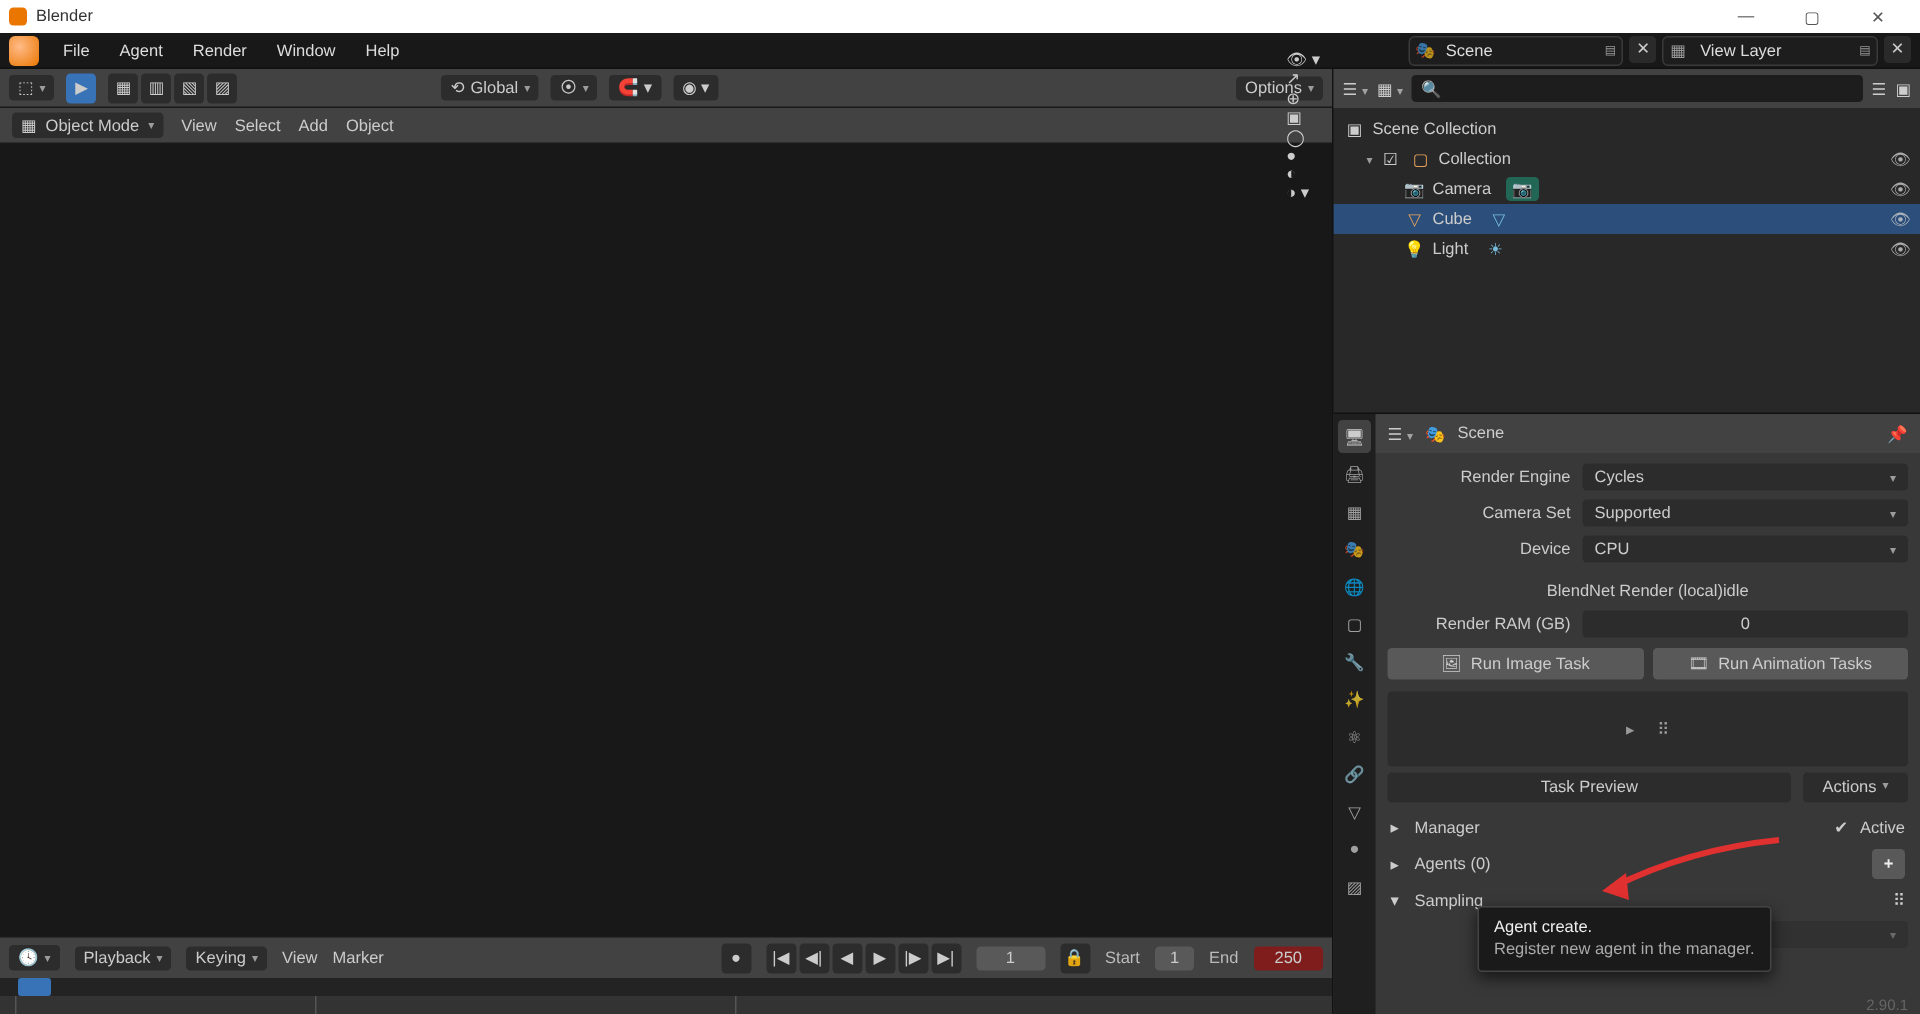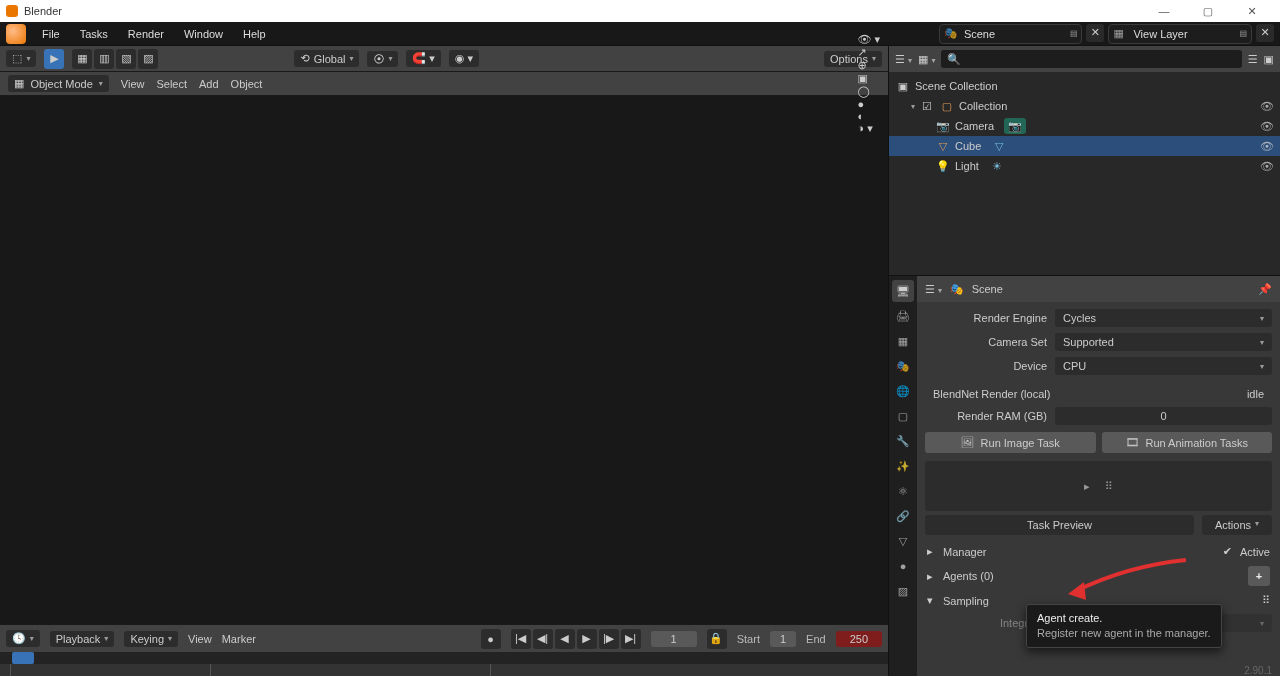--- a/index.html
+++ b/index.html
@@ -105,21 +105,21 @@
   </div>
   <div class="t-spacer"></div>
   <div class="t-btn">—</div>
   <div class="t-btn">▢</div>
   <div class="t-btn">✕</div>
 </div>
 
 <div class="menubar">
   <div class="m-logo"></div>
   <div class="m-item">File</div>
-  <div class="m-item">Tasks</div>
+  <div class="m-item">Agent</div>
   <div class="m-item">Render</div>
   <div class="m-item">Window</div>
   <div class="m-item">Help</div>
   <div class="scene-ctl">
     <div class="scn">
       <span class="ic">🎭</span>
       <input value="Scene" style="">
       <span class="car">▤</span>
     </div>
     <div class="xbtn">✕</div>
@@ -311,21 +311,21 @@
               </div>
           </div>
           <div class="prow">
             <div class="lab">Device</div>
             <div class="val">
                 <span>CPU</span>
                 <span class="car">▾</span>
               </div>
           </div>
 
-          <div class="section" style="display:flex;justify-content:space-between;padding:10px 16px 4px">
+          <div class="section" style="display:flex;justify-content:center;padding:10px 16px 4px">
             <span>BlendNet Render (local)</span>
             <span>idle</span>
           </div>
           <div class="prow">
             <div class="lab">Render RAM (GB)</div>
             <div class="val" style="justify-content:center">
                 <span>0</span>
               </div>
           </div>
           <div class="twin">
@@ -373,18 +373,18 @@
       </div>
     </div>
   </div>
 </div>
 
 <svg class="arrow-annot" style="left:1066px;top:556px;width:130px;height:50px">
   <path d="M120,4 Q60,10 8,36" stroke="#e03030" stroke-width="4" fill="none"></path>
   <polygon points="2,38 18,26 20,44" fill="#e03030"></polygon>
 </svg>
 
-<div class="tooltip" style="left:1026px;top:604px">
+<div class="tooltip" style="left:985px;top:604px">
   <div style="color:#eee">Agent create.</div>
   <div style="color:#aaa">Register new agent in the manager.</div>
 </div>
 
 <div class="footer">2.90.1</div>
 
 </body></html>

